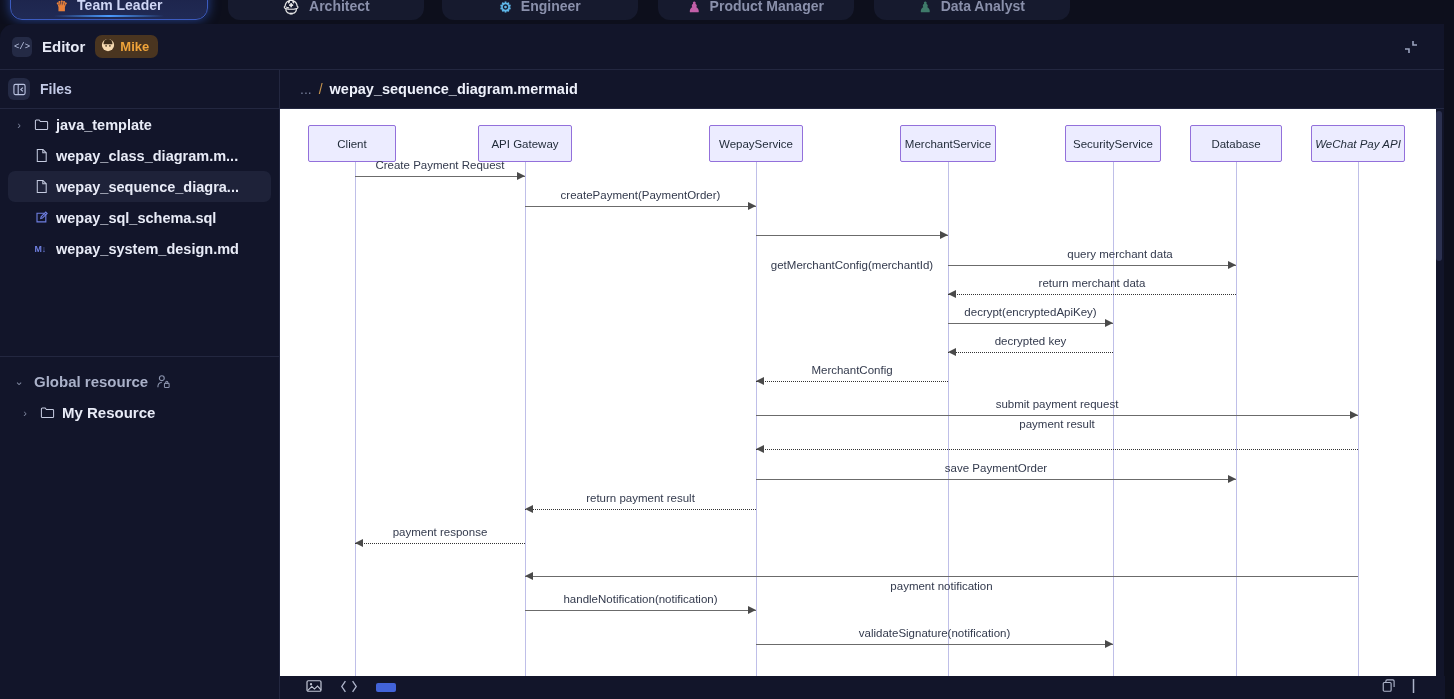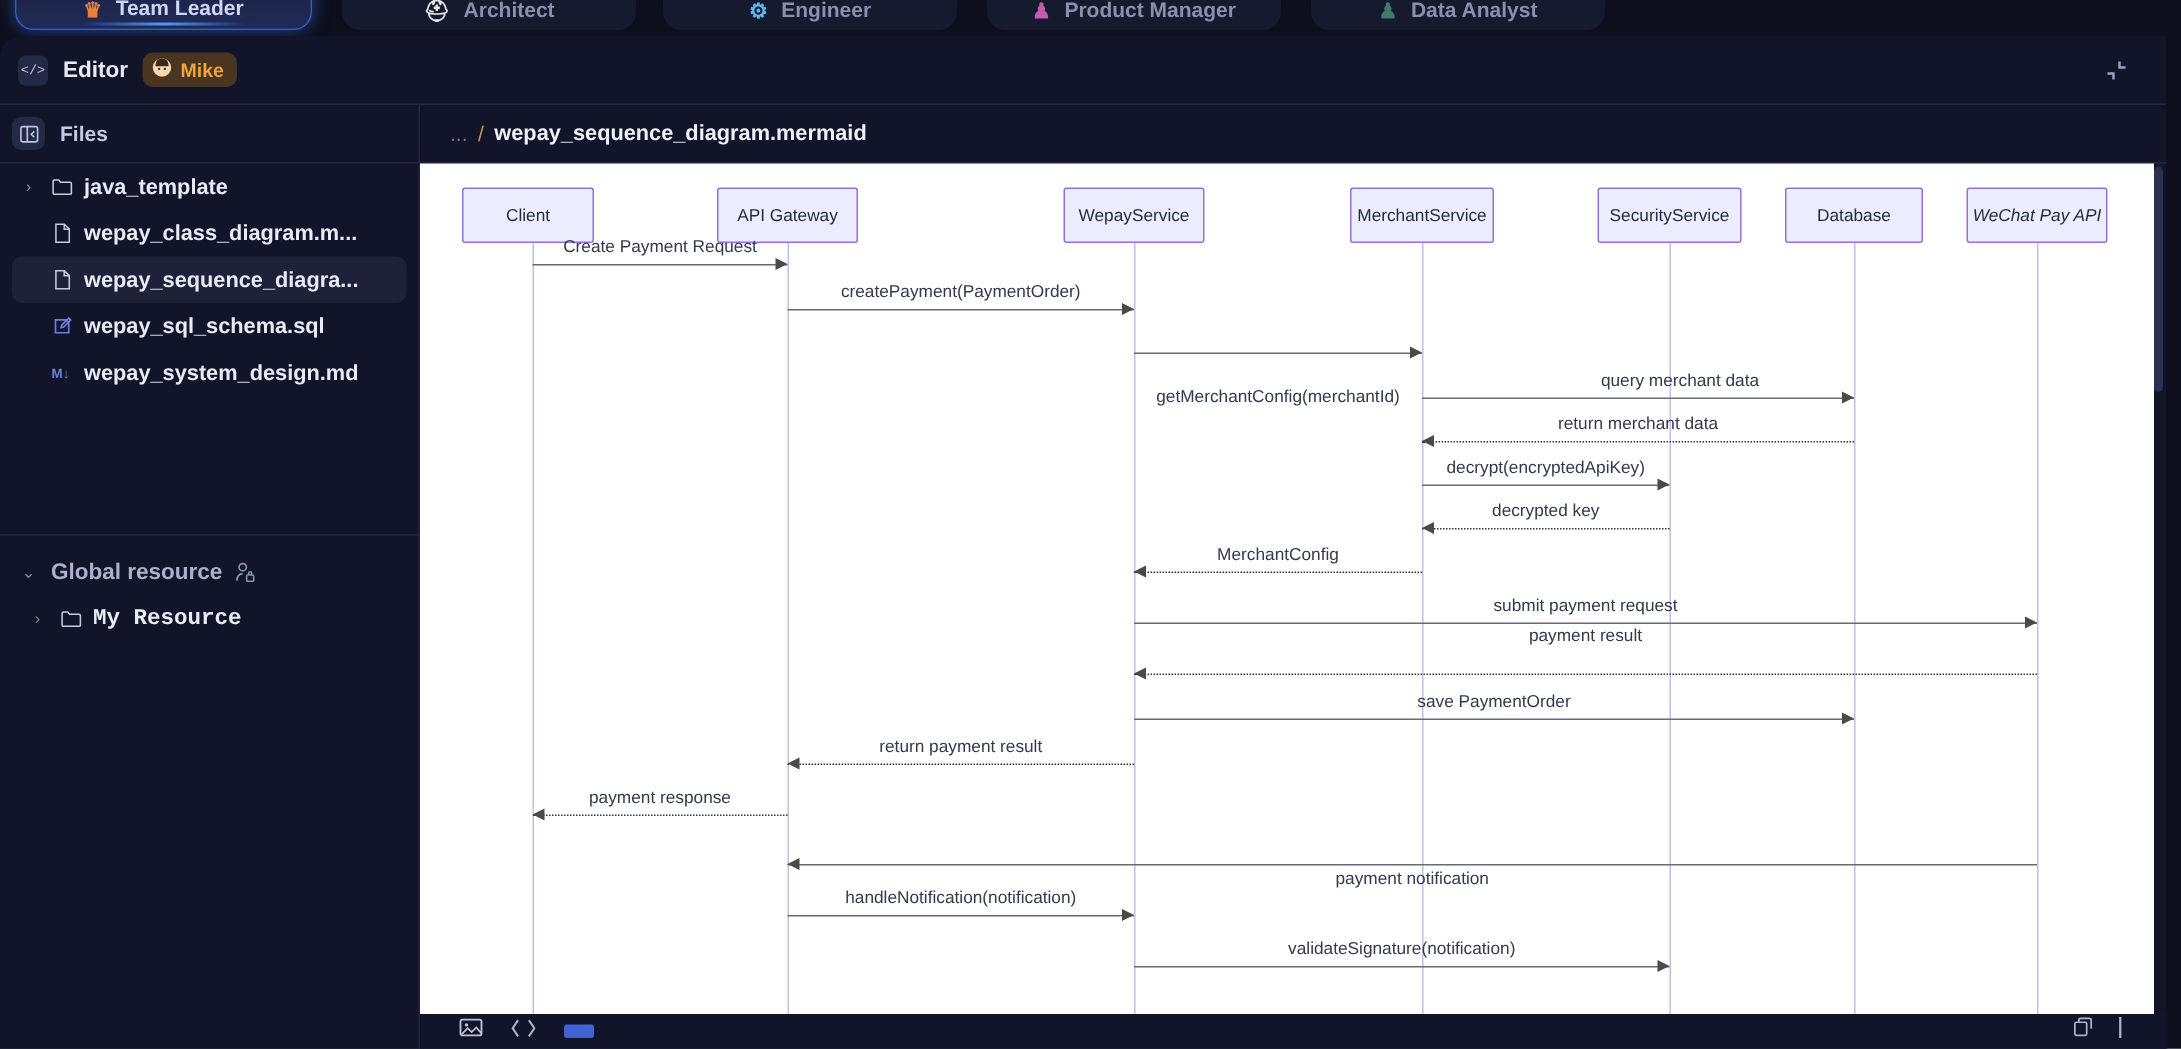--- a/index.html
+++ b/index.html
@@ -268,21 +268,21 @@
       </div>
 
       <div class="tree" id="globalTree">
           <div class="row" style="padding-left: 10px;">
             <span class="caret">›</span>
             <span class="ic">
               <svg width="15" height="15" viewBox="0 0 16 16">
                 <path d="M1.5 4.2a1 1 0 0 1 1-1h3l1.3 1.6h6.7a1 1 0 0 1 1 1v6.6a1 1 0 0 1-1 1h-11a1 1 0 0 1-1-1z" stroke="#c5cbe0" stroke-width="1.1" fill="none"></path>
               </svg>
             </span>
-            <span class="fname" style="font-size: 15px; font-family: Liberation Mono, monospace;">My Resource</span>
+            <span class="fname" style="font-size: 15px;">My Resource</span>
           </div>
         </div>
     </div>
 
     <div class="main">
       <div class="crumb">
         <span class="dots">...</span>
         <span class="sep">/</span>
         <span class="fn">wepay_sequence_diagram.mermaid</span>
       </div>

